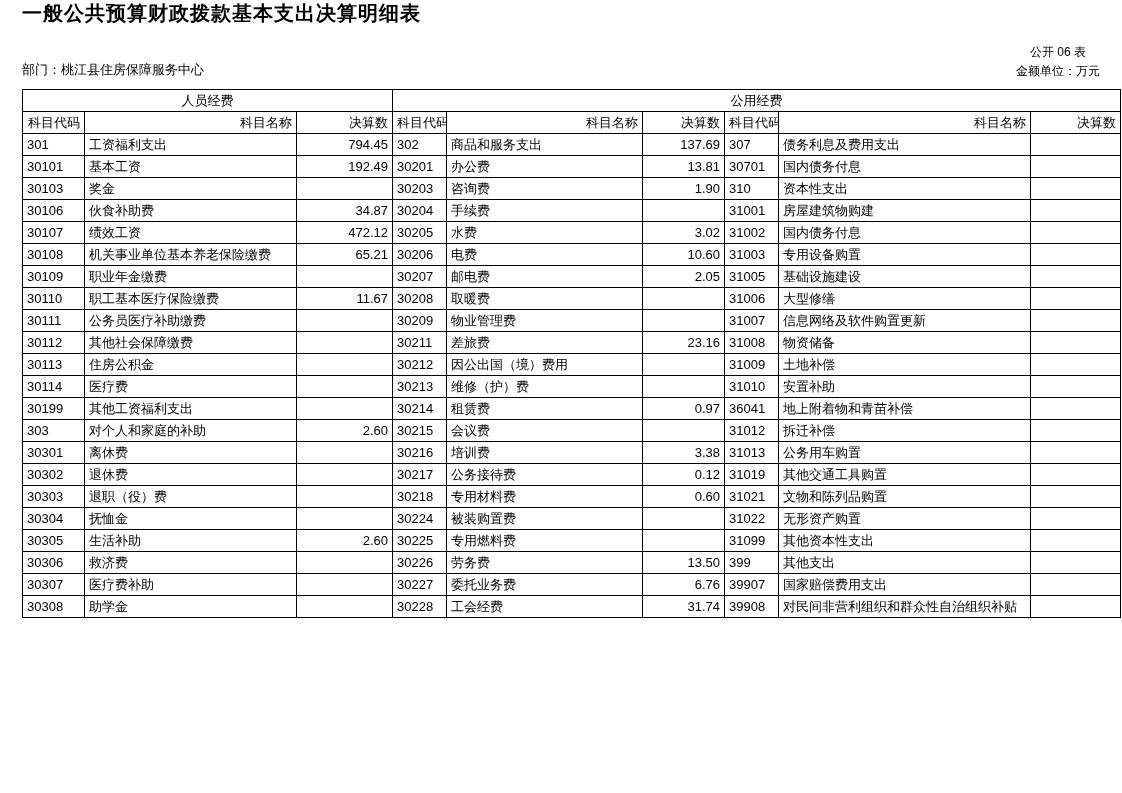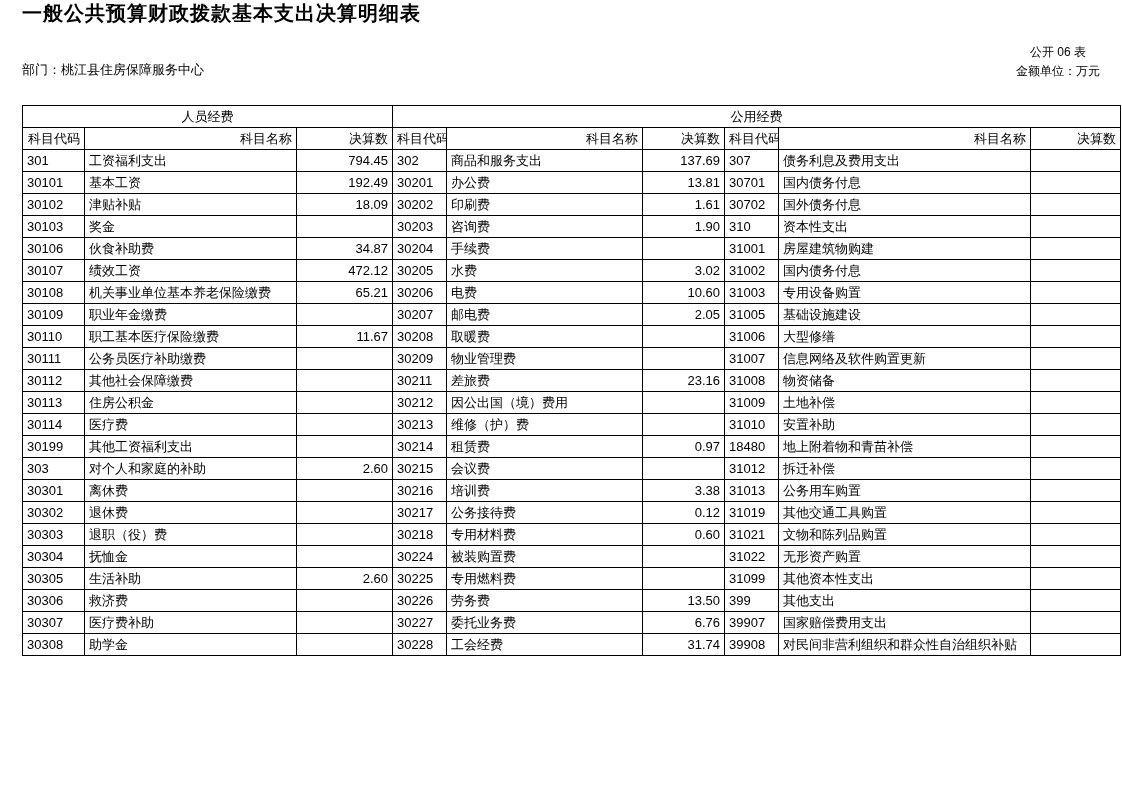--- a/index.html
+++ b/index.html
@@ -47,21 +47,21 @@
     top: -4px;
     text-align: center;
     font-size: 12px;
     line-height: 19px;
     font-family: "Liberation Sans", "DejaVu Sans", sans-serif;
   }
   table.main {
     border-collapse: collapse;
     width: 1078px;
     table-layout: fixed;
-    margin-top: 18px;
+    margin-top: 2px;
   }
   table.main td, table.main th {
     border: 1px solid #000000;
     font-size: 13px;
     font-family: "Liberation Sans", "DejaVu Sans", sans-serif;
     font-weight: normal;
     padding: 1px 4px;
     vertical-align: middle;
     height: 22px;
     box-sizing: border-box;
@@ -147,31 +147,20 @@
           <td class="name">基本工资</td>
           <td class="num">192.49</td>
           <td class="code">30201</td>
           <td class="name">办公费</td>
           <td class="num">13.81</td>
           <td class="code">30701</td>
           <td class="name">国内债务付息</td>
           <td class="num"></td>
         </tr>
         <tr>
-          <td class="code">30102</td>
-          <td class="name">津贴补贴</td>
-          <td class="num">18.09</td>
-          <td class="code">30202</td>
-          <td class="name">印刷费</td>
-          <td class="num">1.61</td>
-          <td class="code">30702</td>
-          <td class="name">国外债务付息</td>
-          <td class="num"></td>
-        </tr>
-        <tr>
           <td class="code">30103</td>
           <td class="name">奖金</td>
           <td class="num"></td>
           <td class="code">30203</td>
           <td class="name">咨询费</td>
           <td class="num">1.90</td>
           <td class="code">310</td>
           <td class="name">资本性支出</td>
           <td class="num"></td>
         </tr>
@@ -274,21 +263,21 @@
           <td class="name">安置补助</td>
           <td class="num"></td>
         </tr>
         <tr>
           <td class="code">30199</td>
           <td class="name">其他工资福利支出</td>
           <td class="num"></td>
           <td class="code">30214</td>
           <td class="name">租赁费</td>
           <td class="num">0.97</td>
-          <td class="code">18480</td>
+          <td class="code">36041</td>
           <td class="name">地上附着物和青苗补偿</td>
           <td class="num"></td>
         </tr>
         <tr>
           <td class="code">303</td>
           <td class="name">对个人和家庭的补助</td>
           <td class="num">2.60</td>
           <td class="code">30215</td>
           <td class="name">会议费</td>
           <td class="num"></td>

